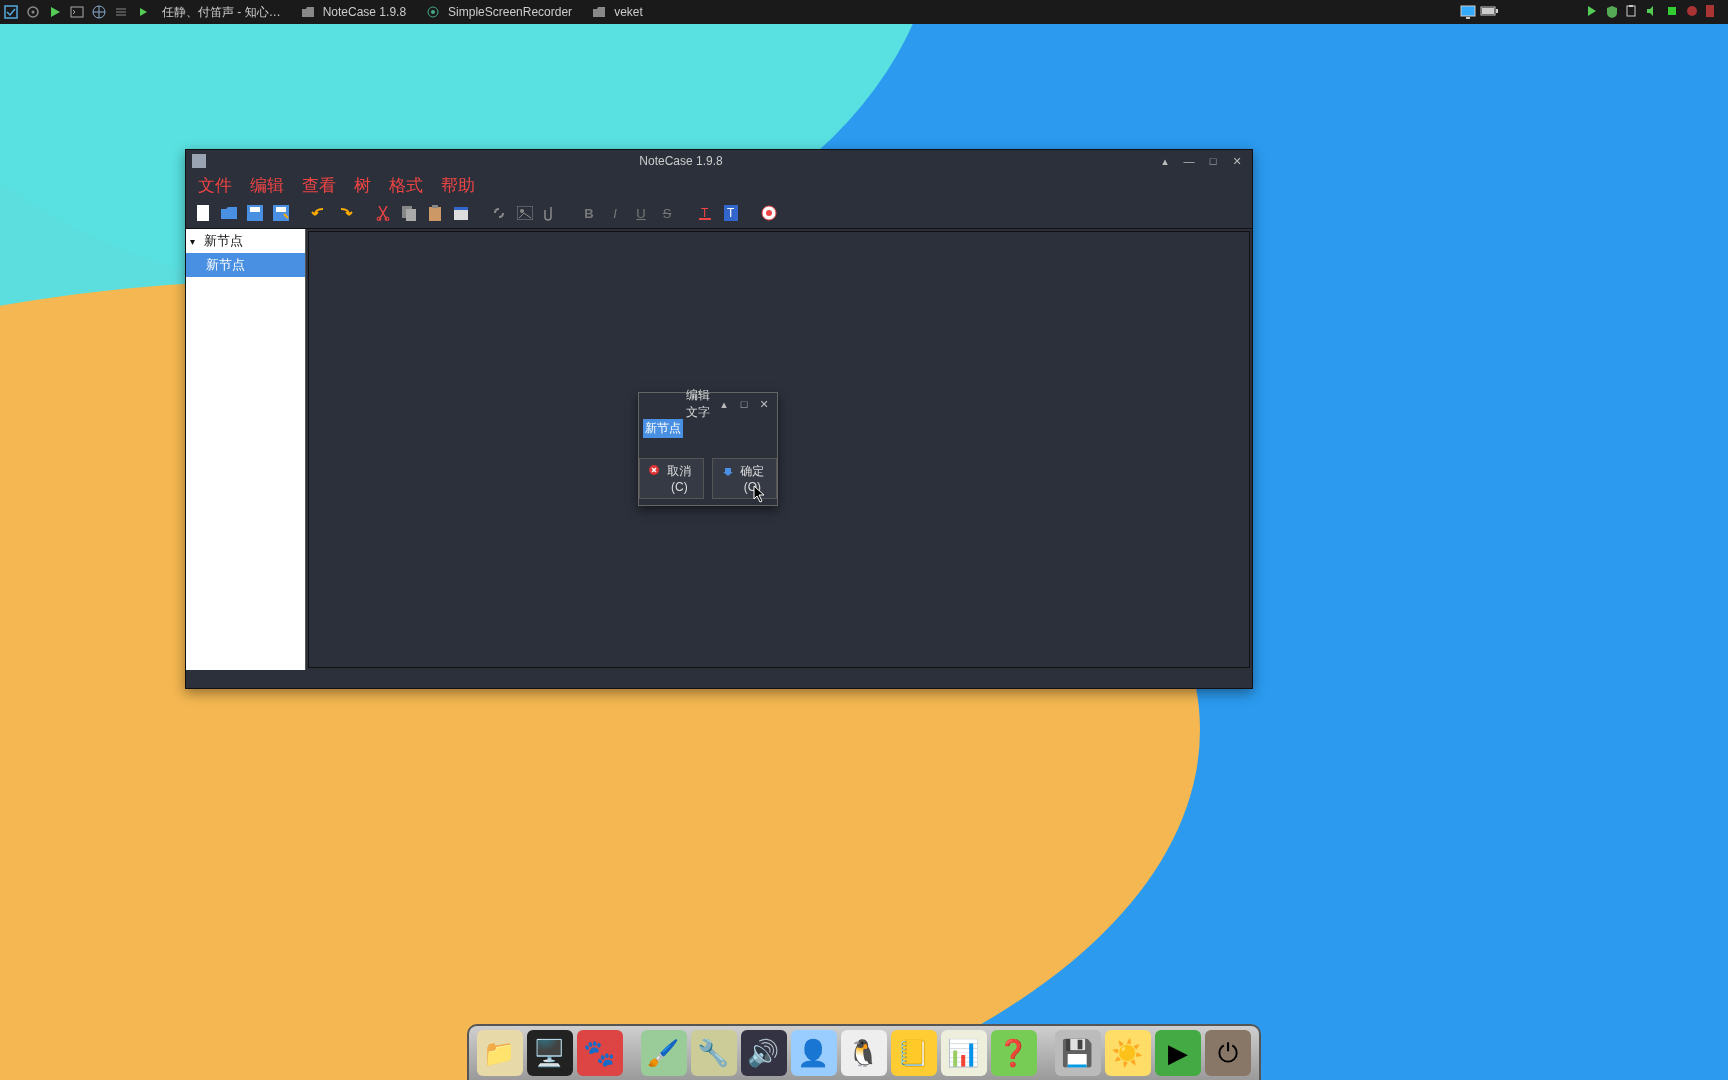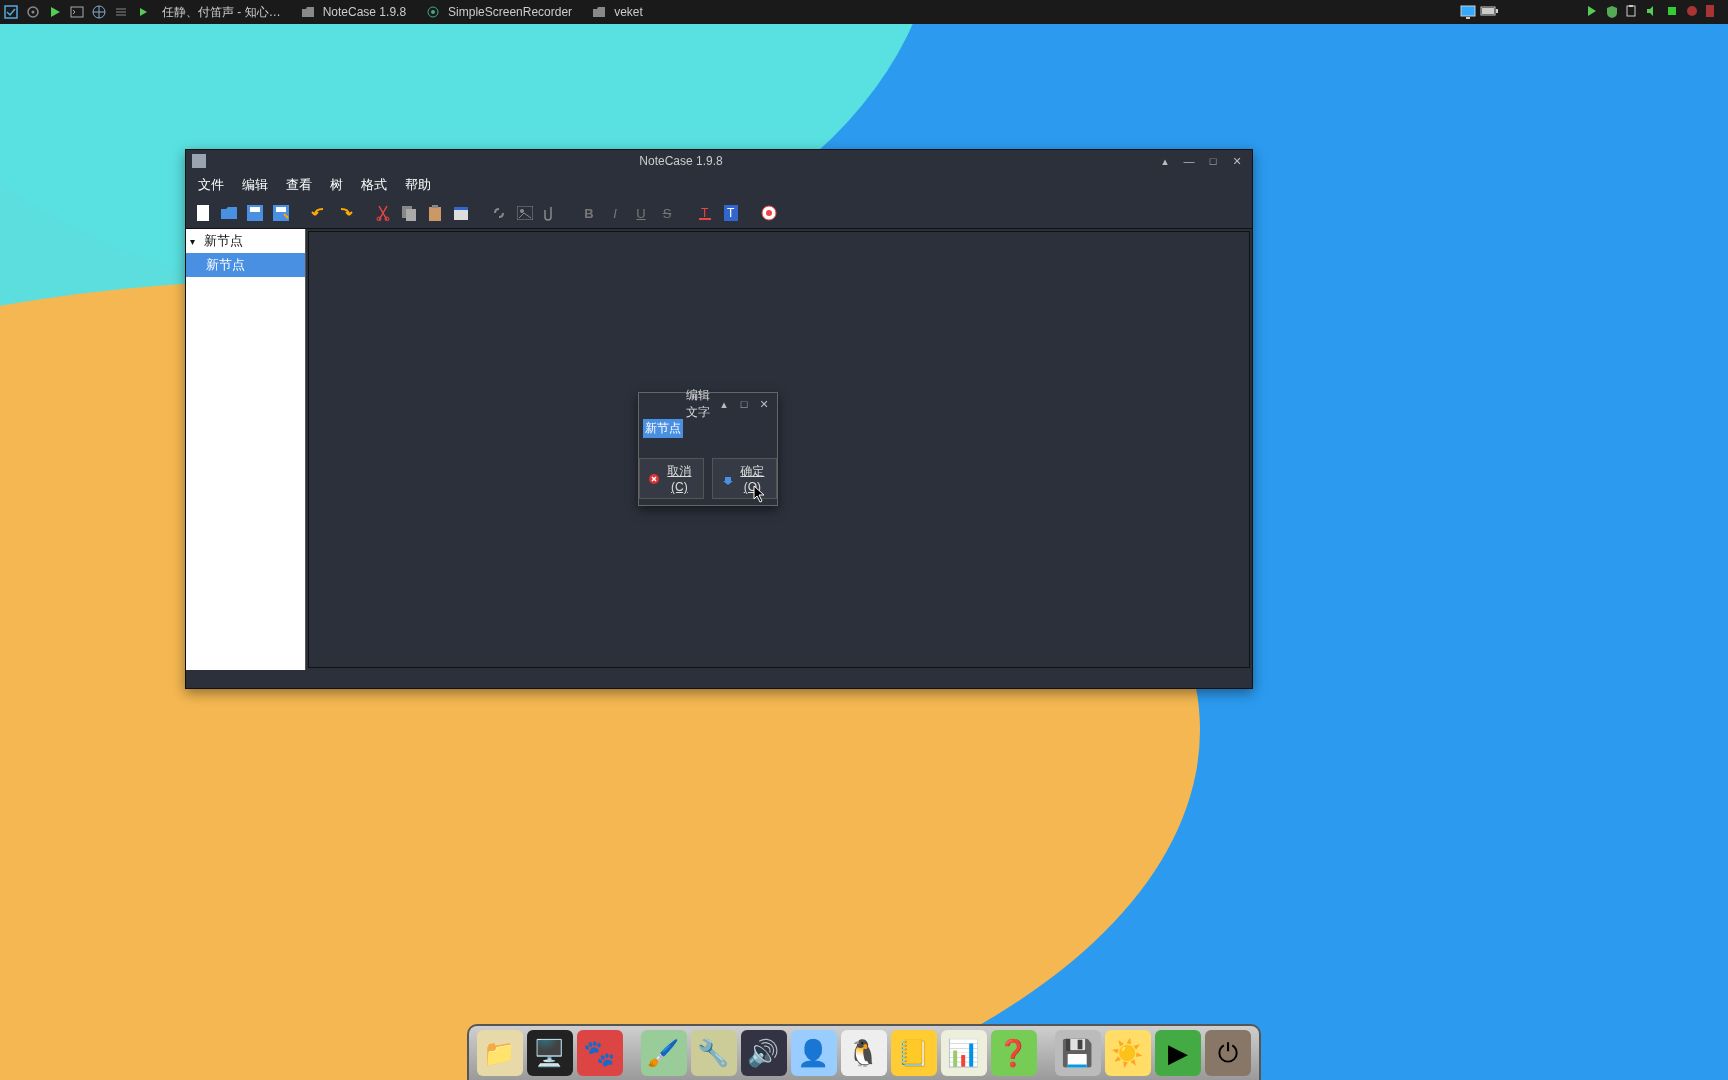--- a/index.html
+++ b/index.html
@@ -104,22 +104,22 @@
 .titlebar .win-btns { display: flex; gap: 10px; padding: 0 8px; }
 .titlebar .win-btn { width: 14px; height: 14px; display: flex; align-items: center; justify-content: center; color: #bbb; font-size: 11px; cursor: pointer; }
 
 .menubar {
   height: 26px;
   background: #2b303b;
   display: flex;
   align-items: center;
   gap: 2px;
   padding: 0 4px;
-  color: #ffffff;
-  font-size: 13px;
+  color: #ef4444;
+  font-size: 17px;
 }
 .menubar .menu-item { padding: 2px 8px; cursor: pointer; }
 
 .toolbar {
   height: 30px;
   background: #2b303b;
   display: flex;
   align-items: center;
   gap: 4px;
   padding: 0 6px;
@@ -190,23 +190,22 @@
   justify-content: center;
   gap: 8px;
   padding-bottom: 6px;
 }
 .dialog .dbtn {
   background: #353a45;
   border: 1px solid #555;
   color: #ddd;
   font-size: 12px;
   padding: 4px 8px;
-  display: flex; align-items: center; gap: 4px;
+  display: flex; align-items: flex-start; gap: 4px;
   cursor: pointer;
-  text-decoration: underline;
 }
 .dbtn .ic { width: 14px; height: 14px; display: inline-flex; align-items:center; justify-content:center; }
 
 
 .cursor {
   position: absolute;
   left: 753px;
   top: 485px;
   z-index: 30;
   color: #fff;

